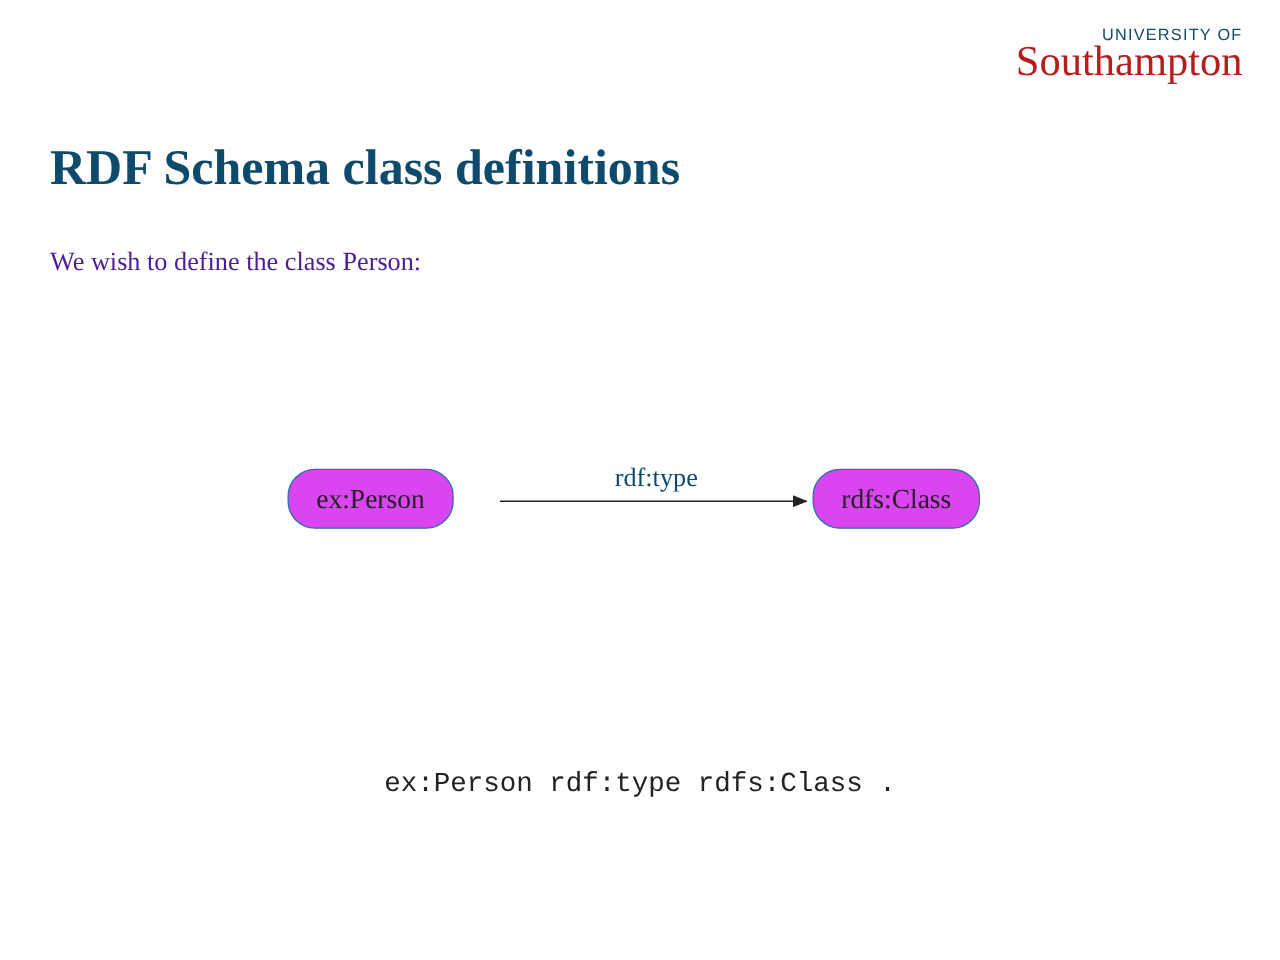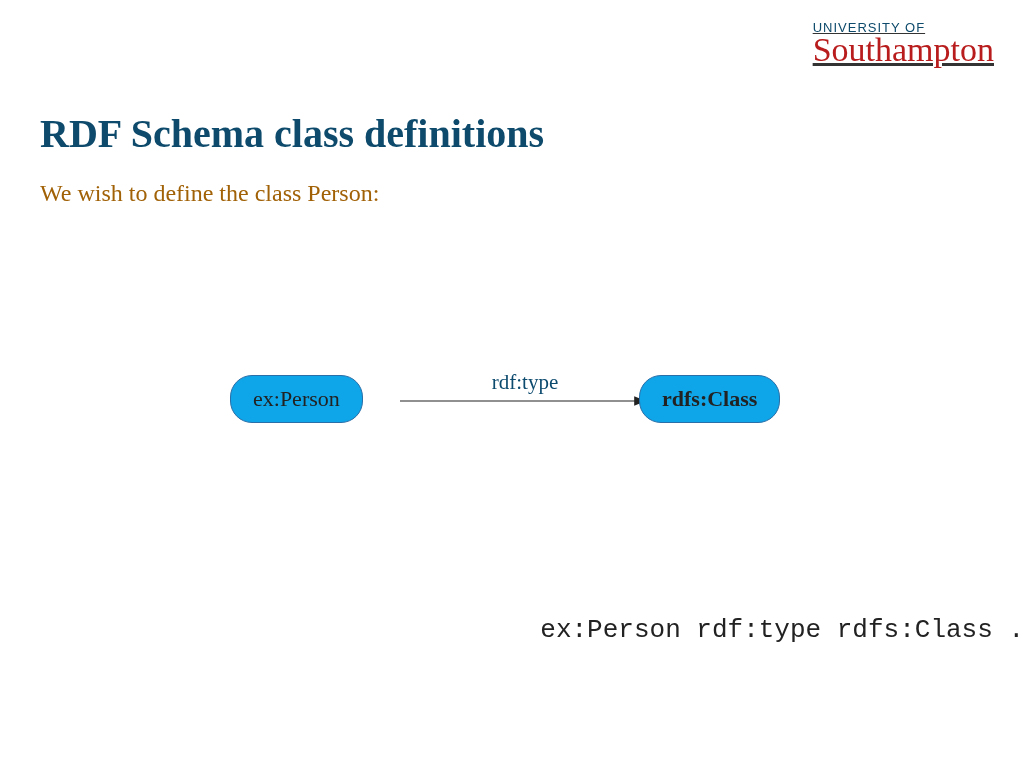--- a/index.html
+++ b/index.html
@@ -1,29 +1,29 @@
 <!DOCTYPE html>
 <html><head>
 <meta charset="utf-8">
 <style>
   * { margin: 0; padding: 0; box-sizing: border-box; }
   html, body { width: 1024px; height: 768px; background: #ffffff; font-family: Georgia, 'Times New Roman', serif; color: #333; overflow: hidden; }
   .slide { position: relative; width: 1024px; height: 768px; }
-  .logo { position: absolute; top: 20px; right: 30px; text-align: left; text-decoration: underline; }
+  .logo { position: absolute; top: 20px; right: 30px; text-align: right; }
   .logo-sub { font-family: 'Lucida Sans', 'Segoe UI', Arial, sans-serif; font-size: 13px; letter-spacing: 1px; color: #0d4a6b; }
   .logo-main { font-family: Georgia, serif; font-size: 34px; color: #b91c1c; line-height: 0.9; }
   .title { position: absolute; top: 110px; left: 40px; font-size: 40px; color: #0d4a6b; font-weight: bold; }
-  .body-text { position: absolute; top: 180px; left: 40px; font-size: 24px; color: #a16207; }
+  .body-text { position: absolute; top: 197px; left: 40px; font-size: 21px; color: #4c1d95; }
   .diagram { position: absolute; top: 375px; left: 230px; }
-  .node { display: inline-block; background: #0ea5e9; border: 1.5px solid #2a6fa8; border-radius: 22px; padding: 10px 22px; font-size: 22px; font-family: Georgia, serif; color: #222; }
+  .node { display: inline-block; background: #d946ef; border: 1.5px solid #2a6fa8; border-radius: 22px; padding: 10px 22px; font-size: 22px; font-family: Georgia, serif; color: #222; }
   .edge-wrap { position: absolute; top: 21px; left: 170px; width: 250px; }
   .edge-label { position: absolute; top: -26px; left: 0; width: 100%; text-align: center; font-size: 21px; color: #0c4a6e; font-family: Georgia, serif; }
-  .code { position: absolute; top: 615px; left: 0; width: 100%; text-align: right; font-family: 'Consolas', 'Courier New', monospace; font-size: 26px; color: #222; }
+  .code { position: absolute; top: 615px; left: 0; width: 100%; text-align: center; font-family: 'Consolas', 'Courier New', monospace; font-size: 22px; color: #222; }
   svg.arrow { display: block; }
-  .node-right { position: absolute; left: 409px; top: 0; font-weight: bold; }
+  .node-right { position: absolute; left: 420px; top: 0; }
 </style>
 </head>
 <body>
 
 <div class="slide">
 
   <div class="logo">
     <div class="logo-sub">UNIVERSITY OF</div>
     <div class="logo-main">Southampton</div>
   </div>

